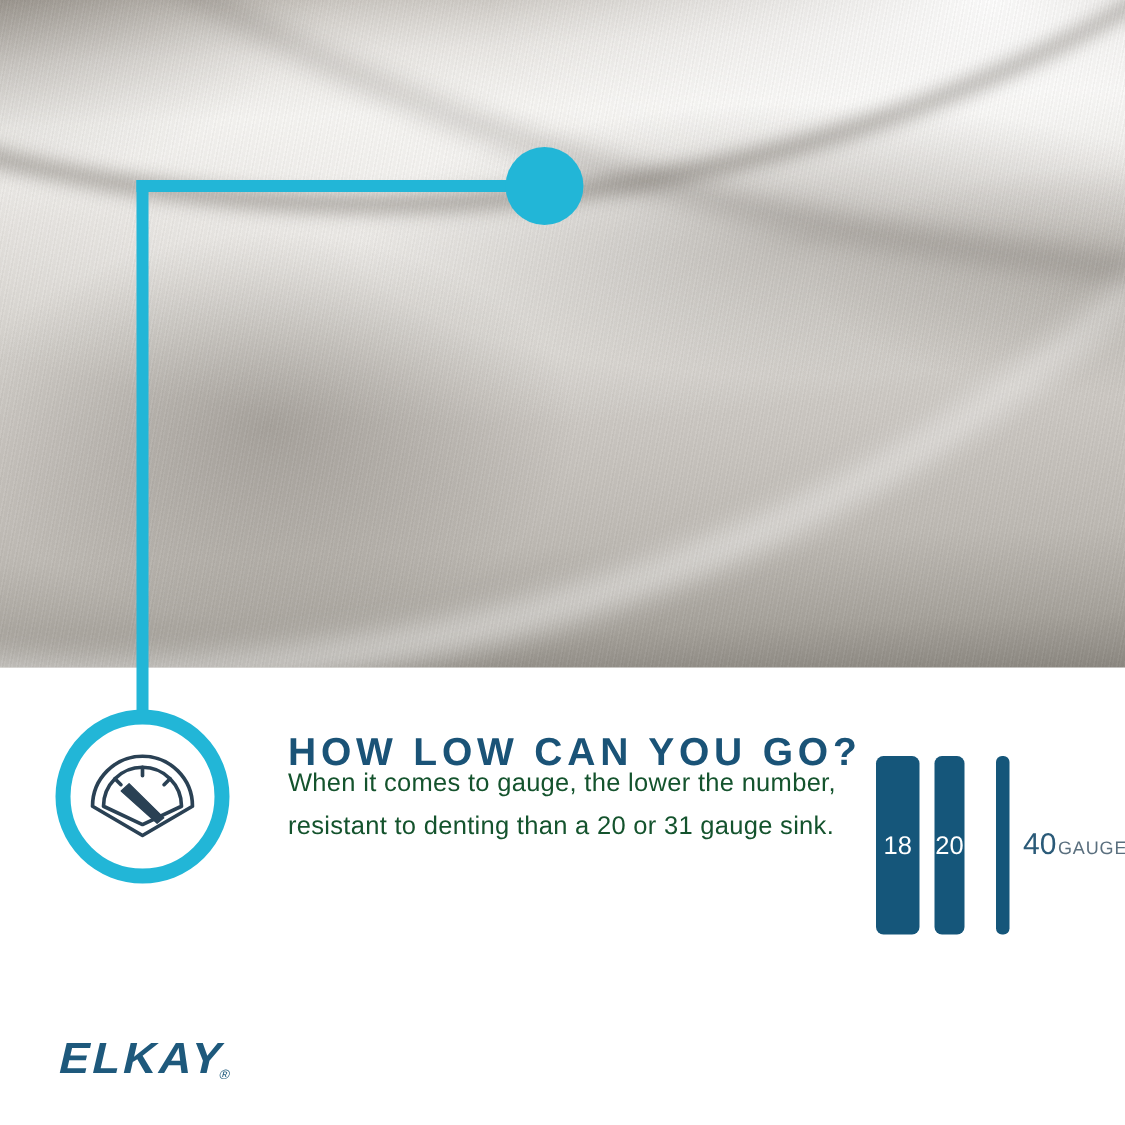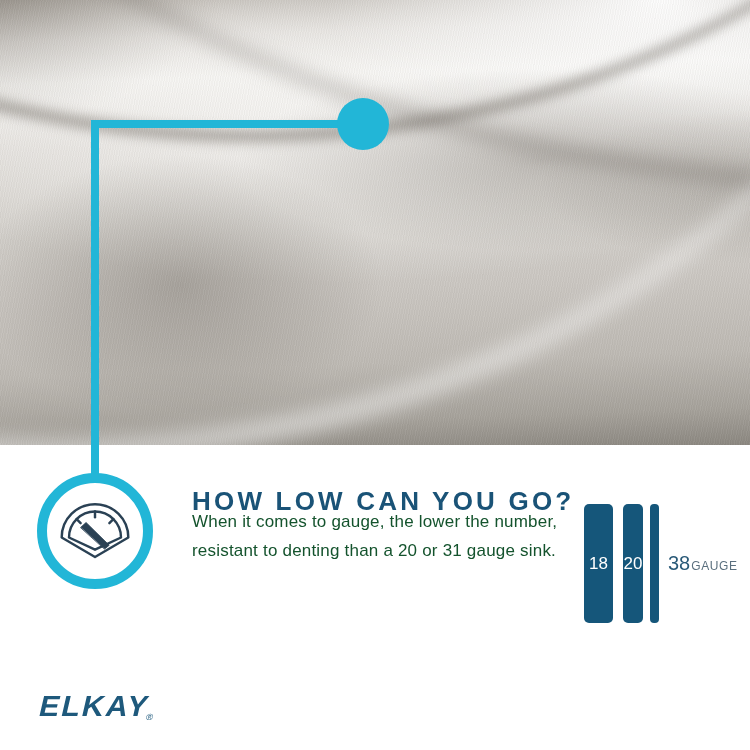--- a/index.html
+++ b/index.html
@@ -67,21 +67,21 @@
     font-size:17px;line-height:29px;color:#14532d;letter-spacing:0.2px;
   }
 
   
   .gauge-bars{position:absolute;left:584px;top:504px;height:119px;display:flex;align-items:stretch;}
   .bar{
     background:#15567a;border-radius:5px;display:flex;align-items:center;justify-content:center;
     color:#ffffff;font-size:17px;
   }
   .bar-18{width:29px;margin-right:10px;}
-  .bar-20{width:20px;margin-right:7px;}
+  .bar-20{width:20px;margin-right:21px;}
   .bar-22{width:9px;border-radius:4px;}
   .bar-caption{display:flex;align-items:center;margin-left:9px;}
   .bar-caption .inner{display:flex;align-items:baseline;white-space:nowrap;}
   .bar-caption .num{font-size:20px;color:#2a5a78;}
   .bar-caption .unit{font-size:12px;color:#5a6f7e;letter-spacing:0.6px;margin-left:1px;}
 
   
   .logo{
     position:absolute;left:36px;top:690px;color:#1e597c;white-space:nowrap;
     transform:skewX(-13deg) scaleX(1.04);transform-origin:left bottom;
@@ -125,21 +125,21 @@
   <div class="gauge-bars">
     <div class="bar bar-18">
       <span>18</span>
     </div>
     <div class="bar bar-20">
       <span>20</span>
     </div>
     <div class="bar bar-22"></div>
     <div class="bar-caption">
       <div class="inner">
-        <span class="num">38</span>
+        <span class="num">40</span>
         <span class="unit">GAUGE</span>
       </div>
     </div>
   </div>
 
   <div class="logo">
     <span class="word">ELKAY</span><span class="reg">®</span>
   </div>
 
 </div>

